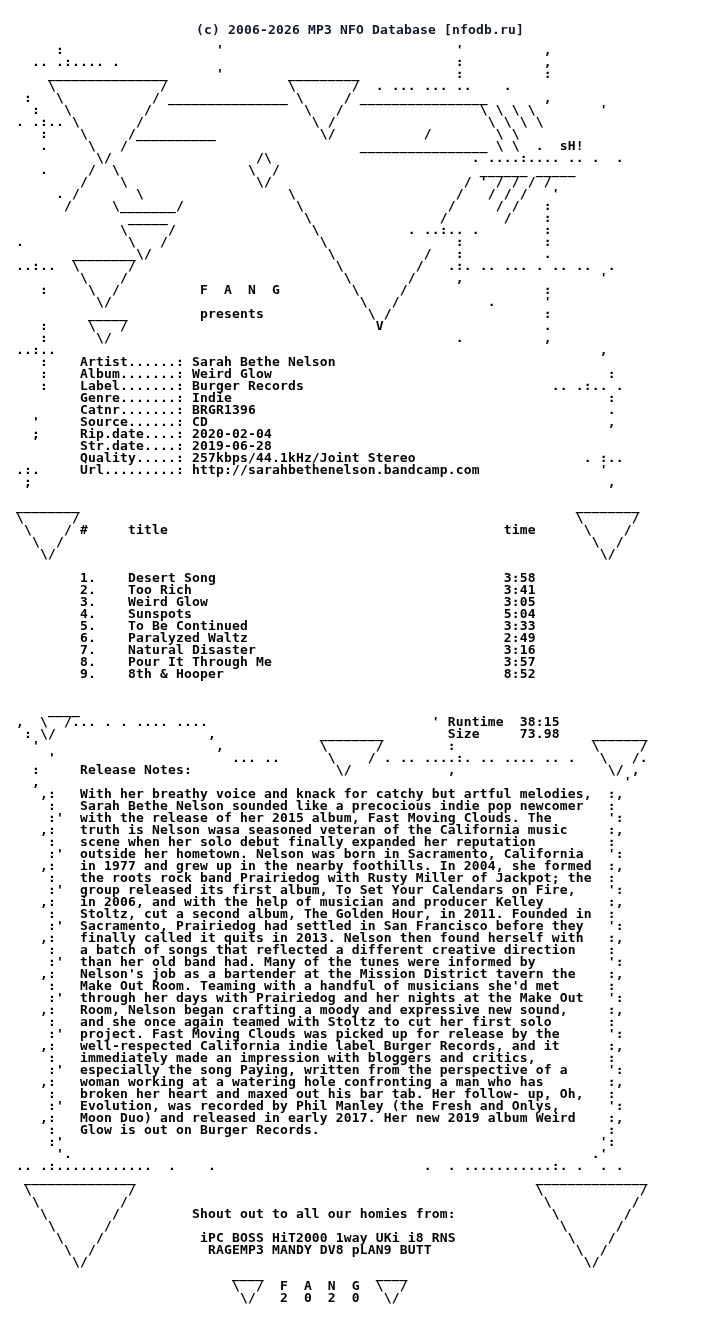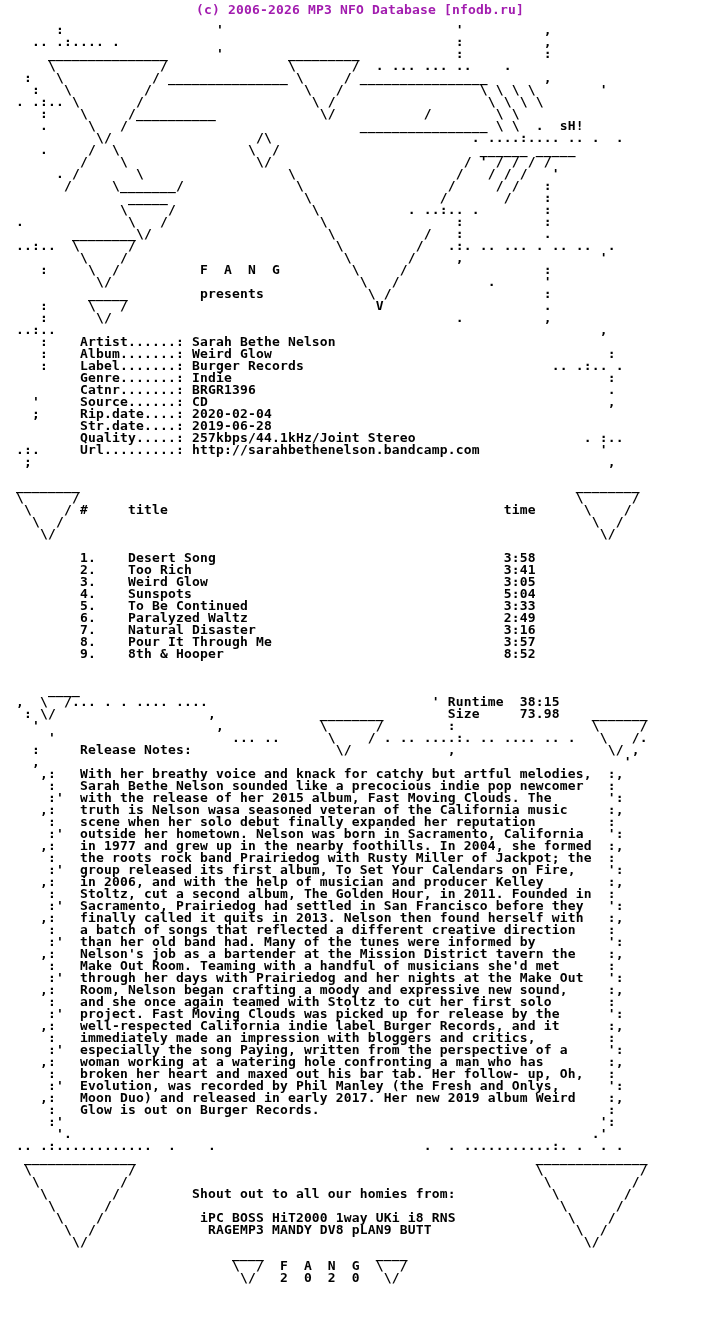--- a/index.html
+++ b/index.html
@@ -5,26 +5,27 @@
   html, body { margin: 0; padding: 0; background: #ffffff; }
   body { width: 720px; height: 1332px; overflow: hidden; }
   .page { width: 720px; height: 1332px; background: #ffffff; }
   pre {
     margin: 0;
     font-family: "DejaVu Sans Mono", "Liberation Mono", monospace;
     font-weight: bold;
     white-space: pre;
   }
   .site-header {
-    color: #a21caf;
+    color: #0f172a;
     font-size: 13px;
     line-height: 20px;
     height: 24px;
     letter-spacing: 0.17px;
     text-align: center;
+    margin-top: 20px;
   }
   .nfo-body {
     color: #000000;
     font-size: 13px;
     line-height: 12px;
     letter-spacing: 0.17px;
     padding-left: 8px;
   }
 </style>
 </head>

